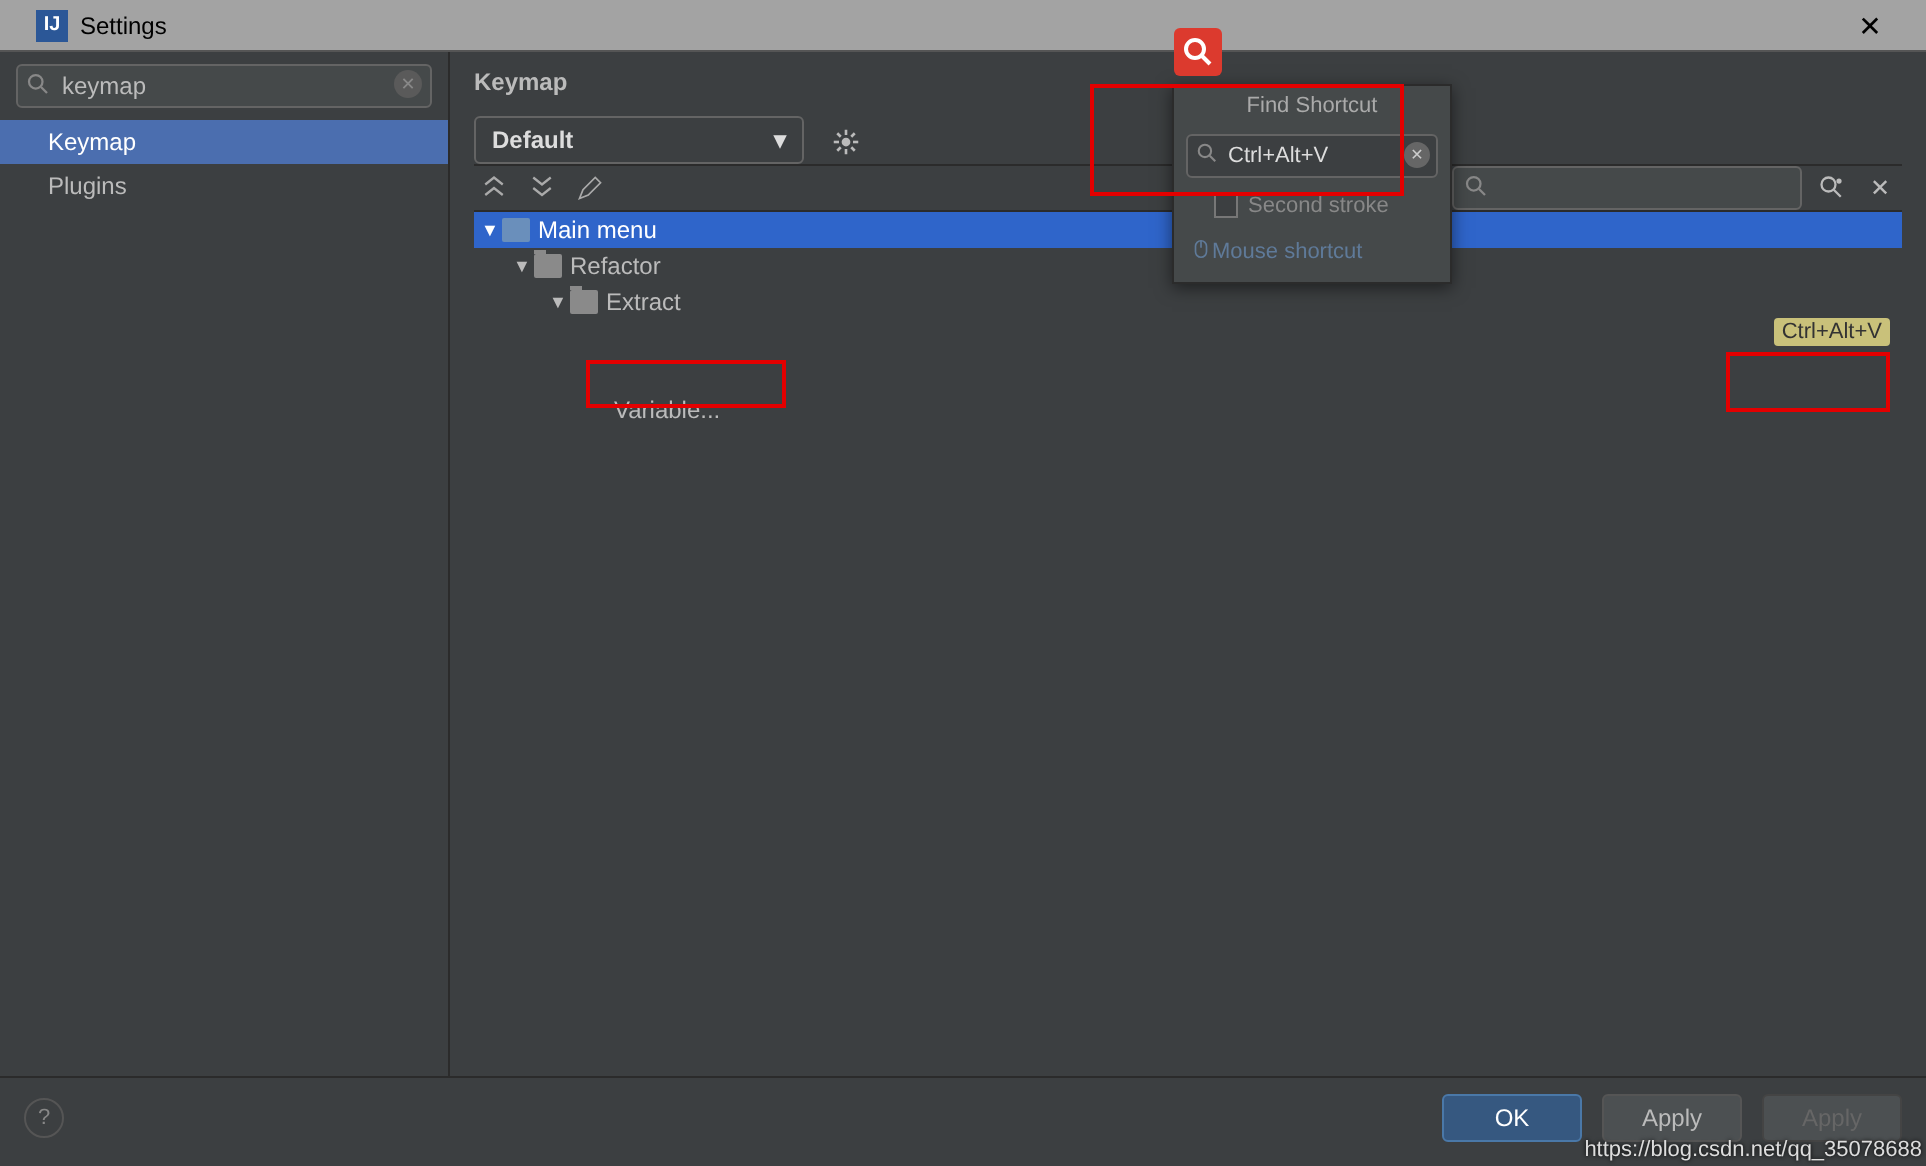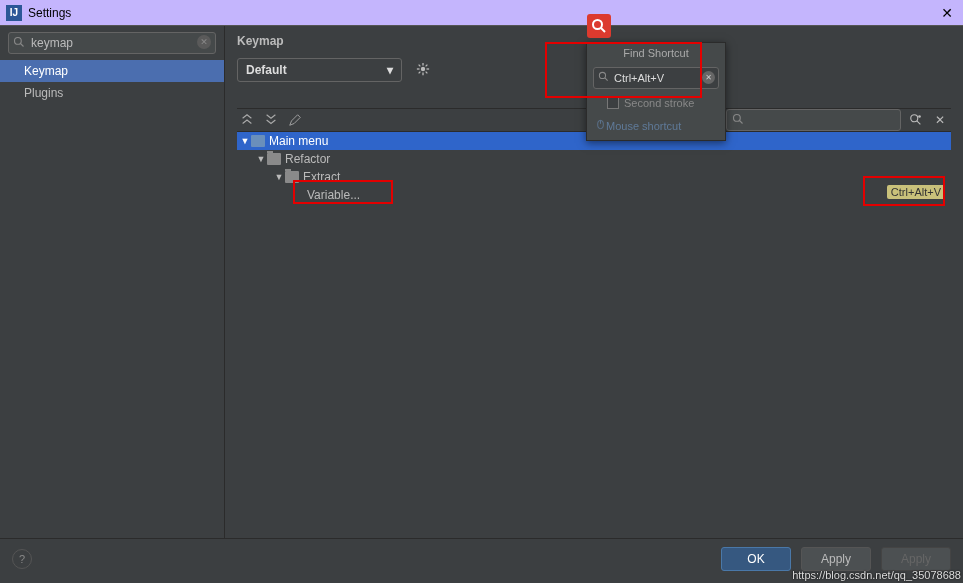--- a/index.html
+++ b/index.html
@@ -1,56 +1,56 @@
 <!DOCTYPE html>
 <html><head>
 <meta charset="utf-8">
 <style>
   * { box-sizing: border-box; margin: 0; padding: 0; font-family: "Segoe UI", Arial, sans-serif; }
   body { width: 963px; height: 583px; background: #3c3f41; color: #bbbbbb; font-size: 12px; overflow: hidden; position: relative; }
 
   
-  .titlebar { height: 26px; background: #c4b5fd; color: #000; display: flex; align-items: center; padding: 0 6px; border-bottom: 1px solid #555; }
+  .titlebar { height: 26px; background: #a3a3a3; color: #000; display: flex; align-items: center; padding: 0 18px; border-bottom: 1px solid #555; }
   .titlebar .app-icon { width: 16px; height: 16px; background: #2b5797; color: #fff; font-size: 10px; font-weight: bold; display: flex; align-items: center; justify-content: center; margin-right: 6px; }
   .titlebar .title { flex: 1; font-size: 12px; }
   .titlebar .close { width: 20px; text-align: center; font-size: 14px; cursor: pointer; }
 
   
   .content { display: flex; height: 512px; background: #3c3f41; }
   .sidebar { width: 225px; background: #3c3f41; border-right: 1px solid #2b2b2b; display: flex; flex-direction: column; }
   .search-box { margin: 6px 8px; position: relative; }
   .search-input { width: 100%; height: 22px; background: #45494a; border: 1px solid #646464; border-radius: 3px; color: #bbb; padding: 0 22px 0 22px; font-size: 12px; }
   .search-icon-left { position: absolute; left: 5px; top: 4px; color: #888; font-size: 12px; }
   .search-clear { position: absolute; right: 5px; top: 3px; color: #888; width: 14px; height: 14px; border-radius: 50%; background: #5a5a5a; font-size: 9px; display:flex; align-items:center; justify-content:center; cursor:pointer;}
 
   .nav-item { height: 22px; display: flex; align-items: center; padding-left: 24px; cursor: pointer; }
   .nav-item.selected { background: #4b6eaf; color: #fff; }
 
   
   .panel { flex: 1; background: #3c3f41; display: flex; flex-direction: column; padding: 8px 12px 0 12px; position: relative; }
   .panel-title { font-weight: bold; color: #bbb; margin-bottom: 10px; }
-  .keymap-row { display: flex; align-items: flex-start; gap: 10px; margin-bottom: 26px; }
+  .keymap-row { display: flex; align-items: flex-end; gap: 10px; margin-bottom: 0; }
   .keymap-select { width: 165px; height: 24px; background: #3c3f41; border: 1px solid #646464; border-radius: 3px; color: #ddd; display:flex; align-items:center; justify-content:space-between; padding: 0 8px; font-weight:bold;}
   .gear-btn { width: 22px; height: 22px; color: #bbb; font-size: 14px; display:flex; align-items:center; justify-content:center; cursor:pointer;}
 
   .toolbar-row { display: flex; align-items: center; height: 24px; border-top: 1px solid #2b2b2b; border-bottom: 1px solid #2b2b2b; padding: 2px 0; position: relative;}
   .tool-btn { width: 20px; height: 20px; margin-right: 4px; color: #aaa; display:flex; align-items:center; justify-content:center; cursor:pointer; font-size:12px;}
   .toolbar-spacer { flex: 1; }
   .right-search { width: 175px; height: 22px; background: #45494a; border: 1px solid #646464; border-radius: 3px; position: relative; margin-right: 4px;}
   .right-search .si { position:absolute; left:5px; top:3px; color:#888;}
   .shortcut-find-btn { width: 22px; height: 22px; color:#bbb; cursor:pointer; display:flex;align-items:center;justify-content:center; margin-right:2px;}
   .clear-search-btn { width: 22px; height: 22px; color:#bbb; cursor:pointer; display:flex;align-items:center;justify-content:center;}
 
   
   .tree { flex: 1; background: #3c3f41; overflow: auto; position: relative;}
   .tree-row { height: 18px; display:flex; align-items:center; color:#bbb; }
   .tree-row.l0 { background: #2f65ca; color:#fff; padding-left: 2px;}
   .tree-row.l1 { padding-left: 18px; }
   .tree-row.l2 { padding-left: 36px; }
-  .tree-row.l3 { padding-left: 70px; }
+  .tree-row.l3 { padding-left: 70px; margin-top: 36px; }
   .arrow { width: 12px; font-size: 9px; text-align:center;}
   .folder-icon { width: 14px; height: 12px; background: #8a8a8a; margin-right: 4px; border-radius: 1px; position:relative;}
   .folder-icon::before { content:""; position:absolute; top:-2px; left:0; width:6px; height:2px; background:#8a8a8a;}
   .menu-icon { width:14px; height:12px; background:#6a8fbb; margin-right:4px; border-radius:1px;}
   .tree-label { flex:1; }
   .shortcut-badge { position:absolute; right: 6px; background:#c9c17a; color:#333; padding: 1px 4px; font-size:11px; border-radius:2px; top: 53px;}
 
   
   .hl { position:absolute; border: 2px solid #e40000; pointer-events:none; z-index: 50;}
 

